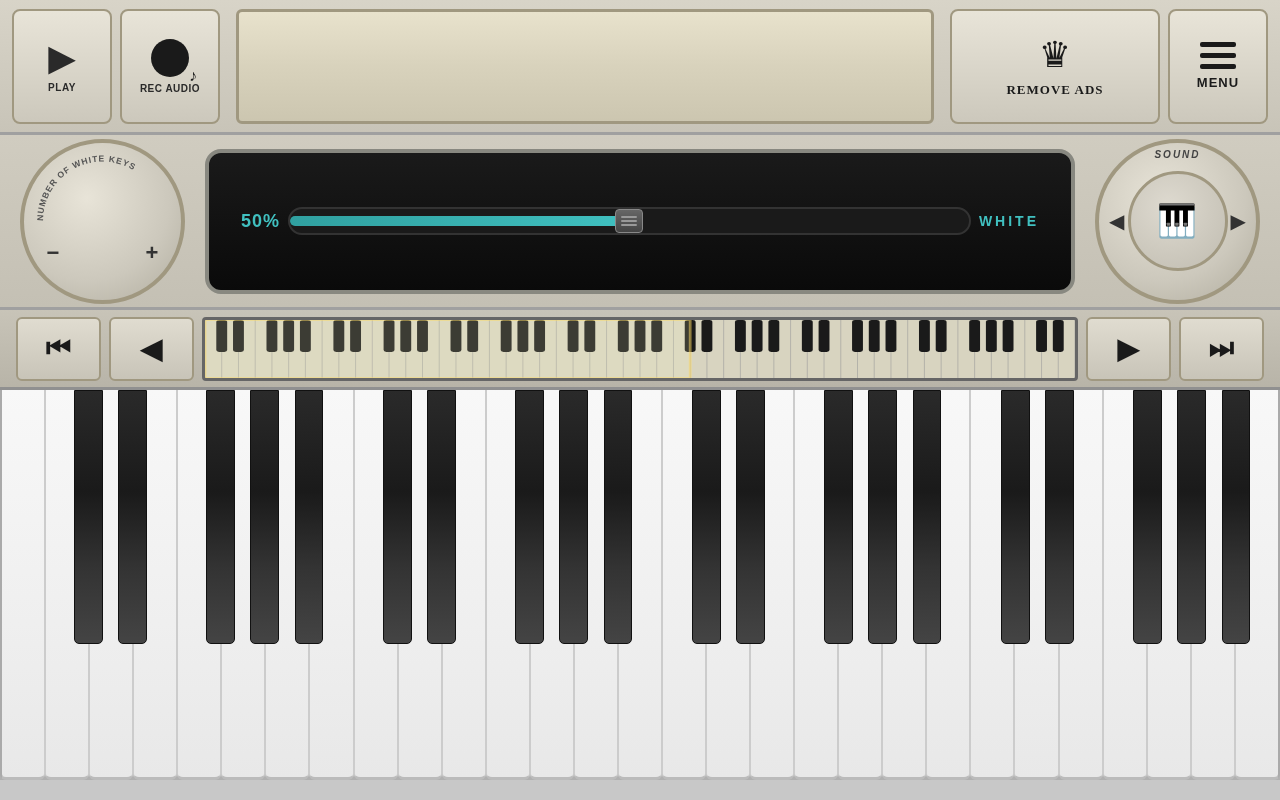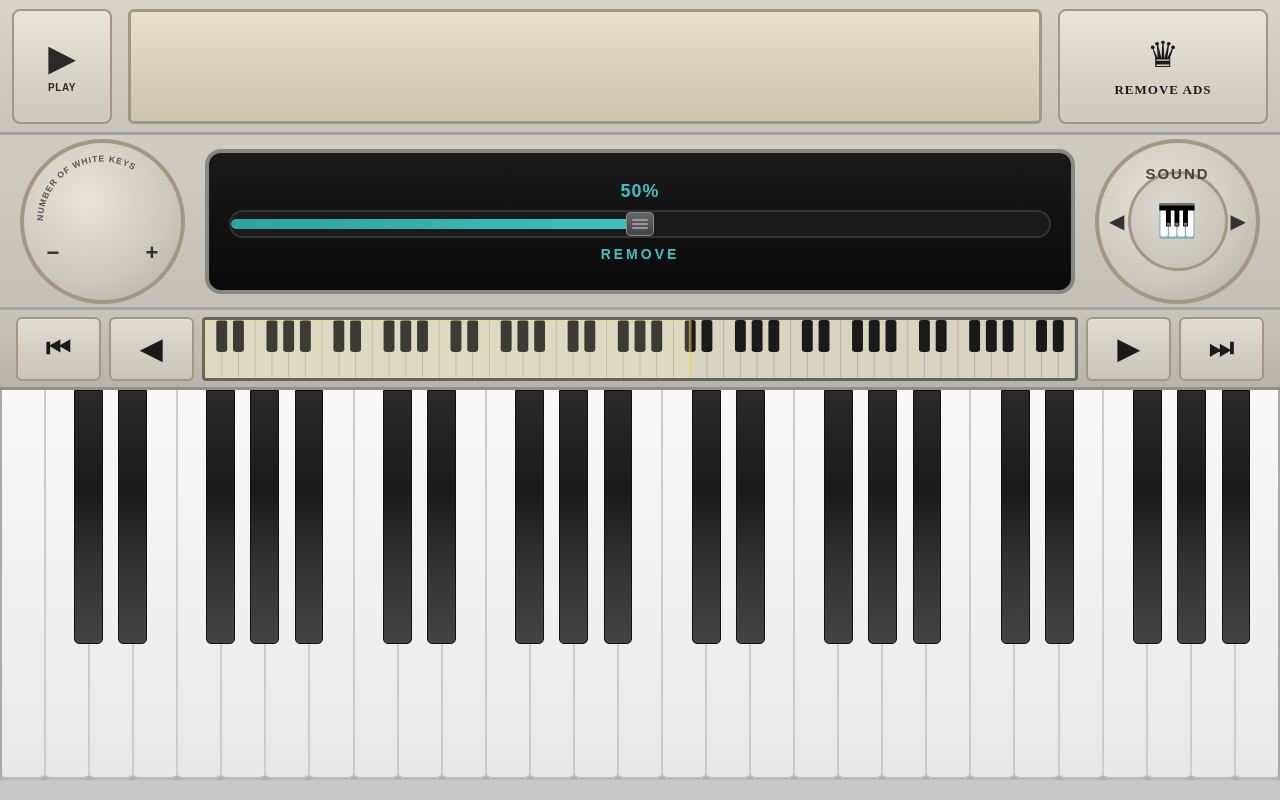--- a/index.html
+++ b/index.html
@@ -209,25 +209,25 @@
     }
 
     
     .volume-container {
       flex: 1;
       height: 145px;
       background: linear-gradient(180deg, #1a1a1a 0%, #0a0a0a 100%);
       border-radius: 16px;
       border: 4px solid #888880;
       display: flex;
-      flex-direction: column;
+      flex-direction: row;
       align-items: center;
       justify-content: center;
       gap: 8px;
-      padding: 12px 20px;
+      padding: 12px 32px;
     }
     .volume-percent {
       font-size: 18px;
       font-weight: bold;
       color: #40c0c0;
       letter-spacing: 1px;
     }
     .volume-track {
       width: 100%;
       height: 28px;
@@ -297,25 +297,26 @@
       display: flex;
       align-items: center;
       justify-content: center;
     }
     .piano-icon {
       font-size: 32px;
       color: #333;
     }
     .sound-label {
       position: absolute;
-      top: 22px;
-      font-size: 15px;
+      top: 6px;
+      font-size: 10px;
       font-weight: bold;
       color: #444;
       letter-spacing: 2px;
+      font-style: italic;
     }
     .sound-left {
       position: absolute;
       left: 10px;
       top: 50%;
       transform: translateY(-50%);
       font-size: 20px;
       color: #333;
       cursor: pointer;
     }
@@ -431,29 +432,41 @@
   </style>
 </head>
 <body>
 
 <div class="top-bar">
   <div class="top-btn">
     <span class="btn-icon play-icon">▶</span>
     <span class="btn-label">PLAY</span>
   </div>
 
+  <div class="top-btn">
+    <div class="rec-icon audio"></div>
+    <span class="btn-label">REC AUDIO</span>
+  </div>
 
 
   <div class="display-area"></div>
 
   <div class="remove-ads-btn">
     <span class="crown-icon">♛</span>
     <span class="remove-ads-label">REMOVE ADS</span>
   </div>
 
+  <div class="menu-btn">
+    <div class="hamburger">
+      <span></span>
+      <span></span>
+      <span></span>
+    </div>
+    <span class="menu-label">MENU</span>
+  </div>
 </div>
 
 <div class="middle-bar">
 
   <div class="keys-knob">
     <svg style="position:absolute;top:0;left:0;width:100%;height:100%;overflow:visible" viewBox="0 0 165 165">
       <defs>
         <path id="topArc" d="M 20,82 A 62,62 0 0,1 145,82"></path>
       </defs>
       <text font-size="9" font-weight="bold" fill="#555" letter-spacing="1">
@@ -467,21 +480,21 @@
   <div class="volume-container">
     <span class="volume-percent">50%</span>
     <div class="volume-track">
       <div class="volume-fill"></div>
       <div class="volume-thumb">
         <div class="volume-thumb-line"></div>
         <div class="volume-thumb-line"></div>
         <div class="volume-thumb-line"></div>
       </div>
     </div>
-    <span class="volume-label">REMOVE</span>
+    <span class="volume-label">WHITE</span>
   </div>
 
   <div class="sound-knob">
     <span class="sound-label">SOUND</span>
     <div class="sound-knob-inner">
       <span class="piano-icon">🎹</span>
     </div>
     <span class="sound-left">◀</span>
     <span class="sound-right">▶</span>
   </div>

